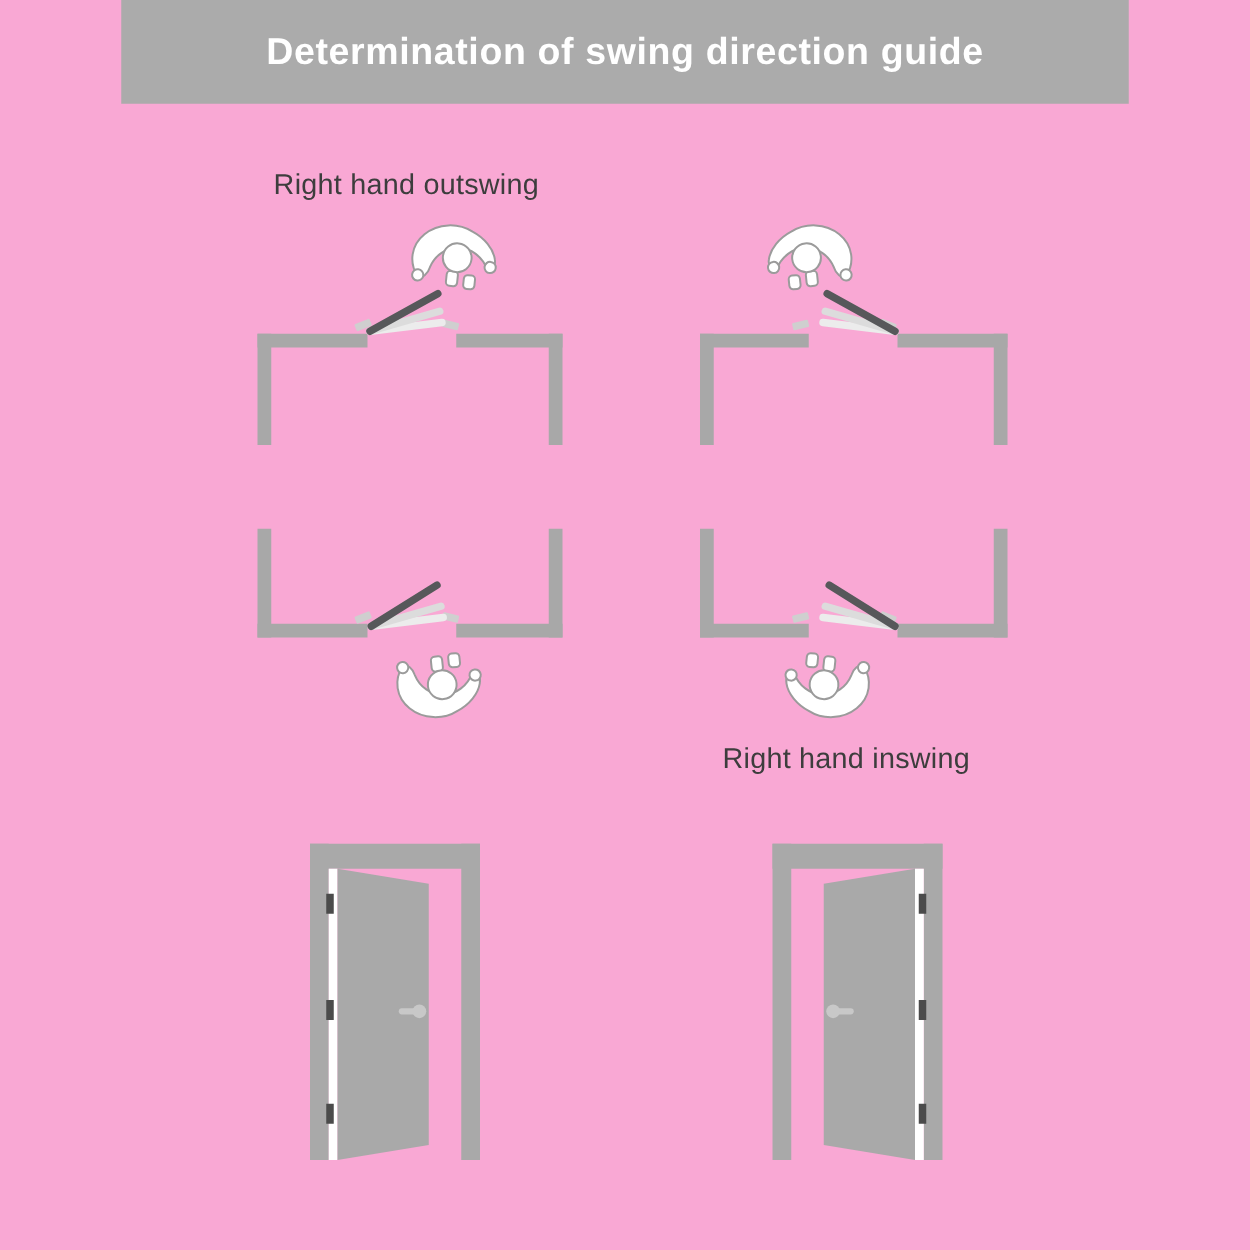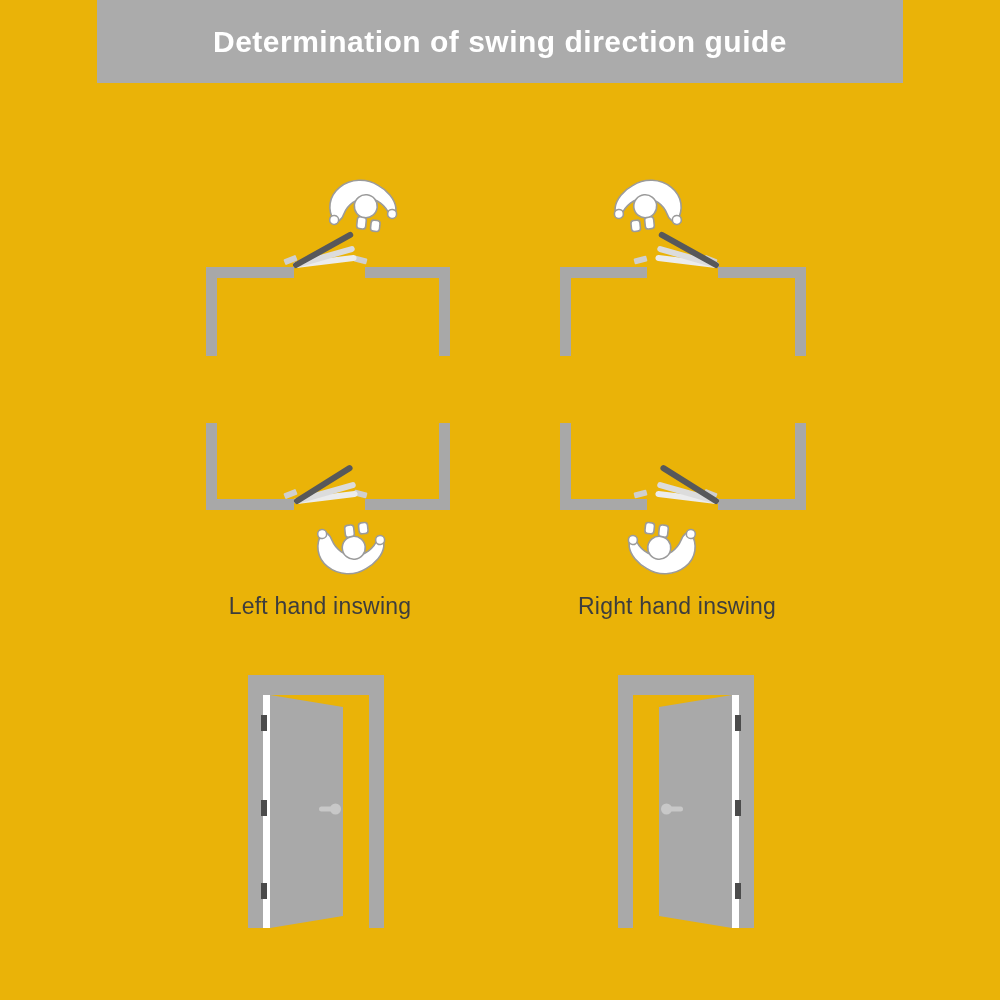--- a/index.html
+++ b/index.html
@@ -1,19 +1,19 @@
 <!DOCTYPE html>
 <html><head>
 <meta charset="utf-8">
 <style>
   html,body{margin:0;padding:0;background:#ffffff;}
   #canvas{
     position:relative;
     width:1000px;height:1000px;
-    background:#eab308;
+    background:#f9a8d4;
     font-family:"Liberation Sans", sans-serif;
     overflow:hidden;
   }
   #banner{
     position:absolute;left:97px;top:0;width:806px;height:83px;
     display:flex;align-items:center;justify-content:center;
   }
   #banner .title{
     font-size:30px;font-weight:600;letter-spacing:0.5px;
   }
@@ -25,21 +25,21 @@
 </style>
 </head>
 <body>
 
 <div id="canvas">
 
   <div id="banner" style="background: rgb(171, 171, 171);">
     <div class="title" style="color: rgb(255, 255, 255);">Determination of swing direction guide</div>
   </div>
 
-  <div class="diagram-label" style="left: 175px; top: 593px; color: rgb(61, 61, 61);">Left hand inswing</div>
+  <div class="diagram-label" style="left: 180px; top: 134px; color: rgb(61, 61, 61);">Right hand outswing</div>
   <div class="diagram-label" style="left: 532px; top: 593px; color: rgb(61, 61, 61);">Right hand inswing</div>
 
   <div id="plans" class="group">
       <div style="position: absolute; left: 0px; top: 0px;">
         <div style="position: absolute; left: 206px; top: 267px; width: 88px; height: 11px; background: rgb(168, 168, 168);"></div>
         <div style="position: absolute; left: 365px; top: 267px; width: 85px; height: 11px; background: rgb(168, 168, 168);"></div>
         <div style="position: absolute; left: 206px; top: 267px; width: 11px; height: 89px; background: rgb(168, 168, 168);"></div>
         <div style="position: absolute; left: 439px; top: 267px; width: 11px; height: 89px; background: rgb(168, 168, 168);"></div>
         <div style="position: absolute; left: 284px; top: 257px; width: 13px; height: 6px; background: rgb(207, 207, 207); border-radius: 1px; transform: rotate(-22deg);"></div>
         <div style="position: absolute; left: 354px; top: 257px; width: 13px; height: 6px; background: rgb(207, 207, 207); border-radius: 1px; transform: rotate(14deg);"></div>

